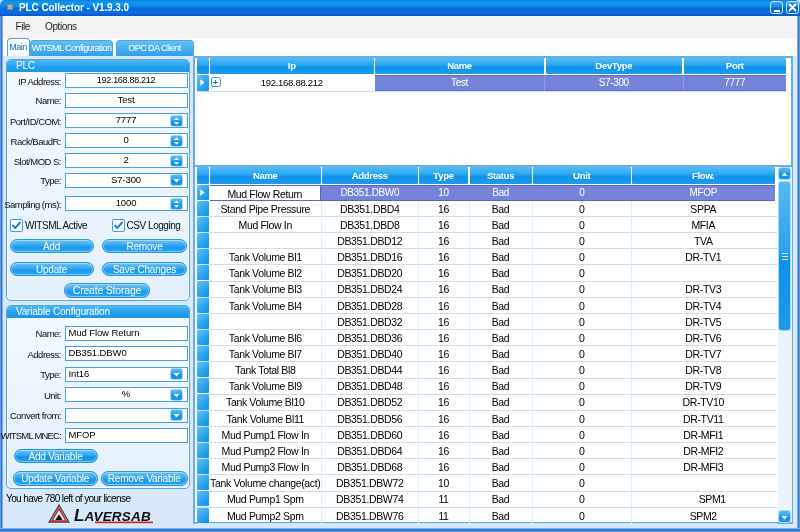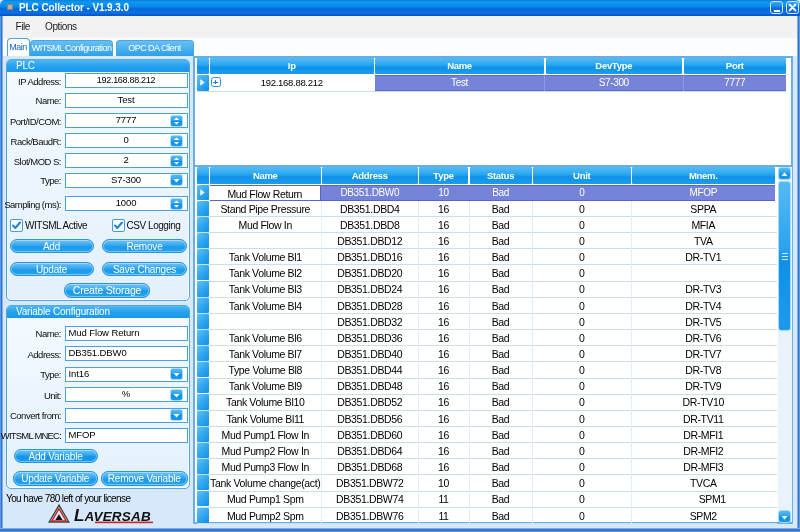--- a/index.html
+++ b/index.html
@@ -192,21 +192,21 @@
 <div class="cell" style="left:488.5px;top:16.5px;width:102.5px;height:16px;line-height:16px;font-size:10px;color:#fff">7777</div>
 <div class="gl" style="left:1.5px;top:33px;width:589px;height:1px"></div>
 </div>
 <div class="abs grid" style="left:193px;top:164.5px;width:600px;height:359.5px">
 <div class="ghc" style="left:1.5px;top:0px;width:12.0px;height:17.5px;line-height:17.5px"></div>
 <div class="ghc" style="left:15.0px;top:0px;width:110.5px;height:17.5px;line-height:17.5px">Name</div>
 <div class="ghc" style="left:127.0px;top:0px;width:95.5px;height:17.5px;line-height:17.5px">Address</div>
 <div class="ghc" style="left:224.0px;top:0px;width:49.0px;height:17.5px;line-height:17.5px">Type</div>
 <div class="ghc" style="left:274.5px;top:0px;width:62.0px;height:17.5px;line-height:17.5px">Status</div>
 <div class="ghc" style="left:338.0px;top:0px;width:97.5px;height:17.5px;line-height:17.5px">Unit</div>
-<div class="ghc" style="left:437.0px;top:0px;width:142.5px;height:17.5px;line-height:17.5px">Mnem.</div>
+<div class="ghc" style="left:437.0px;top:0px;width:142.5px;height:17.5px;line-height:17.5px">Flow.</div>
 <div style="position:absolute;left:15.0px;top:18.0px;width:564.5px;height:16.15px;background:#7583d8;border-top:1px solid #5565cd;border-bottom:1px solid #5565cd"></div>
 <div class="rowhdr" style="left:1.5px;top:18.0px;width:12px;height:15.149999999999999px"></div>
 <svg width="5" height="7" style="position:absolute;left:5.0px;top:22.5px">
       <path d="M0.3 0.3 L4.7 3.5 L0.3 6.7 Z" fill="#fff"></path>
     </svg>
 <div class="cell" style="left:15.0px;top:18.0px;width:110.5px;height:16.15px;line-height:16.15px;background:#fff;border:1px solid #5565cd;border-left:none">Mud Flow Return</div>
 <div class="cell" style="left:127.0px;top:19.0px;width:95.5px;height:14.149999999999999px;line-height:14.149999999999999px;color:#fff;font-size:10px">DB351.DBW0</div>
 <div class="cell" style="left:224.0px;top:19.0px;width:49.0px;height:14.149999999999999px;line-height:14.149999999999999px;color:#fff;font-size:10px">10</div>
 <div class="cell" style="left:274.5px;top:19.0px;width:62.0px;height:14.149999999999999px;line-height:14.149999999999999px;color:#fff;font-size:10px">Bad</div>
 <div class="cell" style="left:338.0px;top:19.0px;width:97.5px;height:14.149999999999999px;line-height:14.149999999999999px;color:#fff;font-size:10px">0</div>
@@ -282,21 +282,21 @@
 <div class="gl" style="left:1.5px;top:178.7px;width:580.5px;height:1px"></div>
 <div class="rowhdr" style="left:1.5px;top:179.5px;width:12px;height:15.149999999999999px"></div>
 <div class="cell" style="left:15.0px;top:179.5px;width:110.5px;height:16.15px;line-height:16.15px">Tank Volume Bl7</div>
 <div class="cell" style="left:127.0px;top:179.5px;width:95.5px;height:16.15px;line-height:16.15px">DB351.DBD40</div>
 <div class="cell" style="left:224.0px;top:179.5px;width:49.0px;height:16.15px;line-height:16.15px">16</div>
 <div class="cell" style="left:274.5px;top:179.5px;width:62.0px;height:16.15px;line-height:16.15px">Bad</div>
 <div class="cell" style="left:338.0px;top:179.5px;width:97.5px;height:16.15px;line-height:16.15px">0</div>
 <div class="cell" style="left:437.0px;top:179.5px;width:142.5px;height:16.15px;line-height:16.15px">DR-TV7</div>
 <div class="gl" style="left:1.5px;top:194.85px;width:580.5px;height:1px"></div>
 <div class="rowhdr" style="left:1.5px;top:195.64999999999998px;width:12px;height:15.149999999999999px"></div>
-<div class="cell" style="left:15.0px;top:195.64999999999998px;width:110.5px;height:16.15px;line-height:16.15px">Type Volume Bl8</div>
+<div class="cell" style="left:15.0px;top:195.64999999999998px;width:110.5px;height:16.15px;line-height:16.15px">Tank Total Bl8</div>
 <div class="cell" style="left:127.0px;top:195.64999999999998px;width:95.5px;height:16.15px;line-height:16.15px">DB351.DBD44</div>
 <div class="cell" style="left:224.0px;top:195.64999999999998px;width:49.0px;height:16.15px;line-height:16.15px">16</div>
 <div class="cell" style="left:274.5px;top:195.64999999999998px;width:62.0px;height:16.15px;line-height:16.15px">Bad</div>
 <div class="cell" style="left:338.0px;top:195.64999999999998px;width:97.5px;height:16.15px;line-height:16.15px">0</div>
 <div class="cell" style="left:437.0px;top:195.64999999999998px;width:142.5px;height:16.15px;line-height:16.15px">DR-TV8</div>
 <div class="gl" style="left:1.5px;top:210.99999999999997px;width:580.5px;height:1px"></div>
 <div class="rowhdr" style="left:1.5px;top:211.79999999999998px;width:12px;height:15.149999999999999px"></div>
 <div class="cell" style="left:15.0px;top:211.79999999999998px;width:110.5px;height:16.15px;line-height:16.15px">Tank Volume Bl9</div>
 <div class="cell" style="left:127.0px;top:211.79999999999998px;width:95.5px;height:16.15px;line-height:16.15px">DB351.DBD48</div>
 <div class="cell" style="left:224.0px;top:211.79999999999998px;width:49.0px;height:16.15px;line-height:16.15px">16</div>
@@ -343,21 +343,20 @@
 <div class="cell" style="left:274.5px;top:292.54999999999995px;width:62.0px;height:16.15px;line-height:16.15px">Bad</div>
 <div class="cell" style="left:338.0px;top:292.54999999999995px;width:97.5px;height:16.15px;line-height:16.15px">0</div>
 <div class="cell" style="left:437.0px;top:292.54999999999995px;width:142.5px;height:16.15px;line-height:16.15px">DR-MFI3</div>
 <div class="gl" style="left:1.5px;top:307.8999999999999px;width:580.5px;height:1px"></div>
 <div class="rowhdr" style="left:1.5px;top:308.7px;width:12px;height:15.149999999999999px"></div>
 <div class="cell" style="left:15.0px;top:308.7px;width:110.5px;height:16.15px;line-height:16.15px">Tank Volume change(act)</div>
 <div class="cell" style="left:127.0px;top:308.7px;width:95.5px;height:16.15px;line-height:16.15px">DB351.DBW72</div>
 <div class="cell" style="left:224.0px;top:308.7px;width:49.0px;height:16.15px;line-height:16.15px">10</div>
 <div class="cell" style="left:274.5px;top:308.7px;width:62.0px;height:16.15px;line-height:16.15px">Bad</div>
 <div class="cell" style="left:338.0px;top:308.7px;width:97.5px;height:16.15px;line-height:16.15px">0</div>
-<div class="cell" style="left:437.0px;top:308.7px;width:142.5px;height:16.15px;line-height:16.15px">TVCA</div>
 <div class="gl" style="left:1.5px;top:324.04999999999995px;width:580.5px;height:1px"></div>
 <div class="rowhdr" style="left:1.5px;top:324.84999999999997px;width:12px;height:15.149999999999999px"></div>
 <div class="cell" style="left:15.0px;top:324.84999999999997px;width:110.5px;height:16.15px;line-height:16.15px">Mud Pump1 Spm</div>
 <div class="cell" style="left:127.0px;top:324.84999999999997px;width:95.5px;height:16.15px;line-height:16.15px">DB351.DBW74</div>
 <div class="cell" style="left:224.0px;top:324.84999999999997px;width:49.0px;height:16.15px;line-height:16.15px">11</div>
 <div class="cell" style="left:274.5px;top:324.84999999999997px;width:62.0px;height:16.15px;line-height:16.15px">Bad</div>
 <div class="cell" style="left:338.0px;top:324.84999999999997px;width:97.5px;height:16.15px;line-height:16.15px">0</div>
 <div class="cell" style="left:446px;top:324.84999999999997px;width:142.5px;height:16.15px;line-height:16.15px">SPM1</div>
 <div class="gl" style="left:1.5px;top:340.19999999999993px;width:580.5px;height:1px"></div>
 <div class="rowhdr" style="left:1.5px;top:341.0px;width:12px;height:15.149999999999999px"></div>

